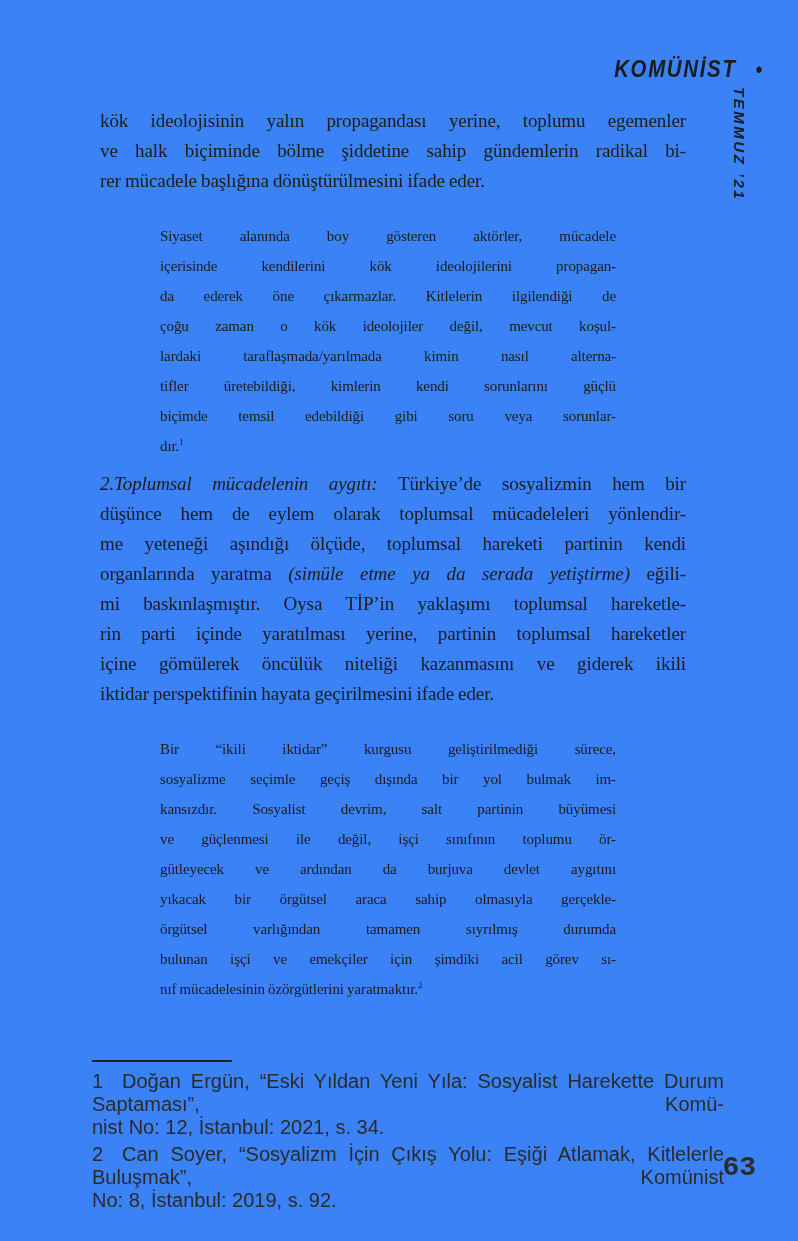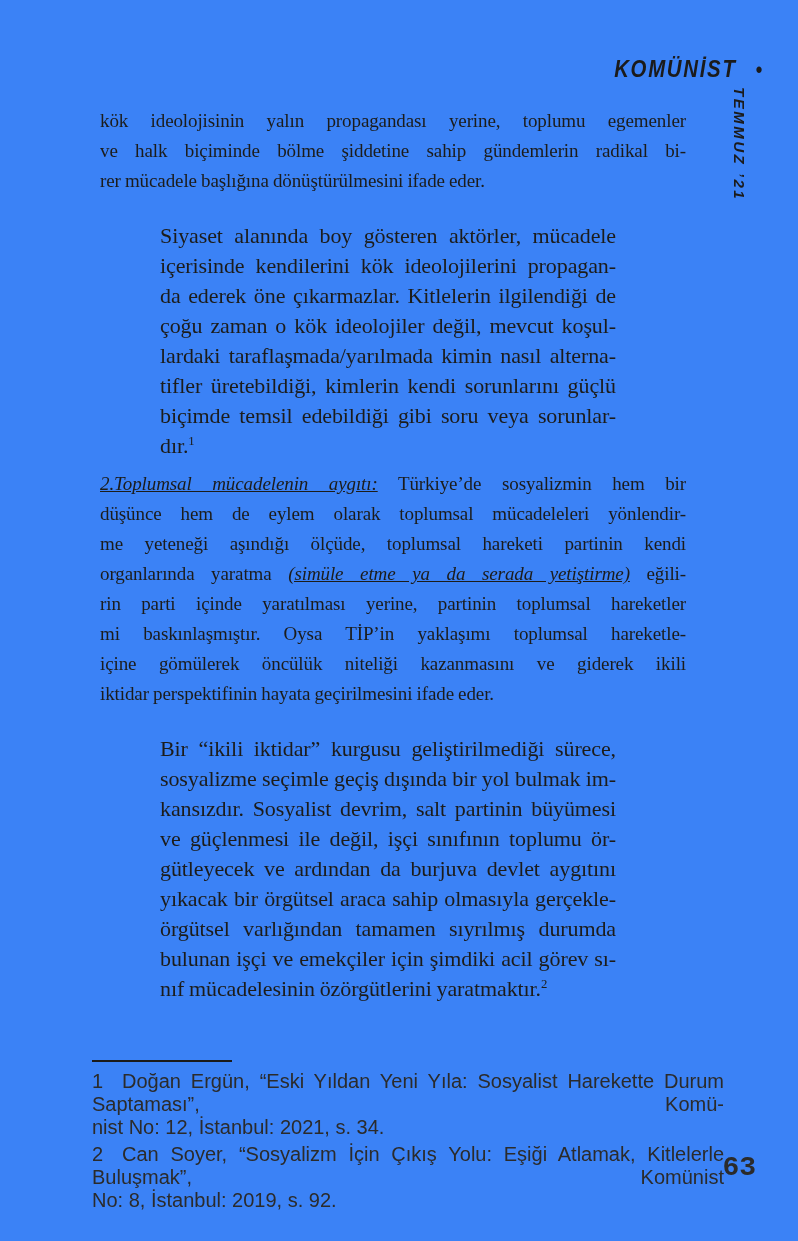--- a/index.html
+++ b/index.html
@@ -61,31 +61,31 @@
     width: 586px;
     font-family: "Liberation Serif", serif;
     font-size: 19px;
     line-height: 30px;
     color: #1c1c1a;
     letter-spacing: -0.1px;
   }
   .block.quote {
     width: 456px;
     margin: 25px 0 8px 60px;
-    font-size: 22px;
+    font-size: 15px;
   }
   .line {
     text-align: justify;
     text-align-last: justify;
     word-spacing: -0.5px;
   }
   .line.last {
     text-align-last: left;
   }
-  .it { font-style: italic; text-decoration: underline; }
+  .it { font-style: italic; }
   sup {
     font-size: 0.58em;
     line-height: 0;
     vertical-align: super;
   }
 
   
   .footnotes {
     position: absolute;
     left: 92px;
@@ -150,22 +150,22 @@
         <div class="line"><span>lardaki taraflaşmada/yarılmada kimin nasıl alterna-</span></div>
         <div class="line"><span>tifler üretebildiği, kimlerin kendi sorunlarını güçlü</span></div>
         <div class="line"><span>biçimde temsil edebildiği gibi soru veya sorunlar-</span></div>
         <div class="line last"><span>dır.</span><sup>1</sup></div>
       </div>
       <div class="block paragraph">
         <div class="line"><span class="it">2.Toplumsal mücadelenin aygıtı:</span><span> Türkiye’de sosyalizmin hem bir</span></div>
         <div class="line"><span>düşünce hem de eylem olarak toplumsal mücadeleleri yönlendir-</span></div>
         <div class="line"><span>me yeteneği aşındığı ölçüde, toplumsal hareketi partinin kendi</span></div>
         <div class="line"><span>organlarında yaratma </span><span class="it">(simüle etme ya da serada yetiştirme)</span><span> eğili-</span></div>
+        <div class="line"><span>mi baskınlaşmıştır. Oysa TİP’in yaklaşımı toplumsal hareketle-</span></div>
         <div class="line"><span>rin parti içinde yaratılması yerine, partinin toplumsal hareketler</span></div>
-        <div class="line"><span>mi baskınlaşmıştır. Oysa TİP’in yaklaşımı toplumsal hareketle-</span></div>
         <div class="line"><span>içine gömülerek öncülük niteliği kazanmasını ve giderek ikili</span></div>
         <div class="line last"><span>iktidar perspektifinin hayata geçirilmesini ifade eder.</span></div>
       </div>
       <div class="block quote">
         <div class="line"><span>Bir “ikili iktidar” kurgusu geliştirilmediği sürece,</span></div>
         <div class="line"><span>sosyalizme seçimle geçiş dışında bir yol bulmak im-</span></div>
         <div class="line"><span>kansızdır. Sosyalist devrim, salt partinin büyümesi</span></div>
         <div class="line"><span>ve güçlenmesi ile değil, işçi sınıfının toplumu ör-</span></div>
         <div class="line"><span>gütleyecek ve ardından da burjuva devlet aygıtını</span></div>
         <div class="line"><span>yıkacak bir örgütsel araca sahip olmasıyla gerçekle-</span></div>

